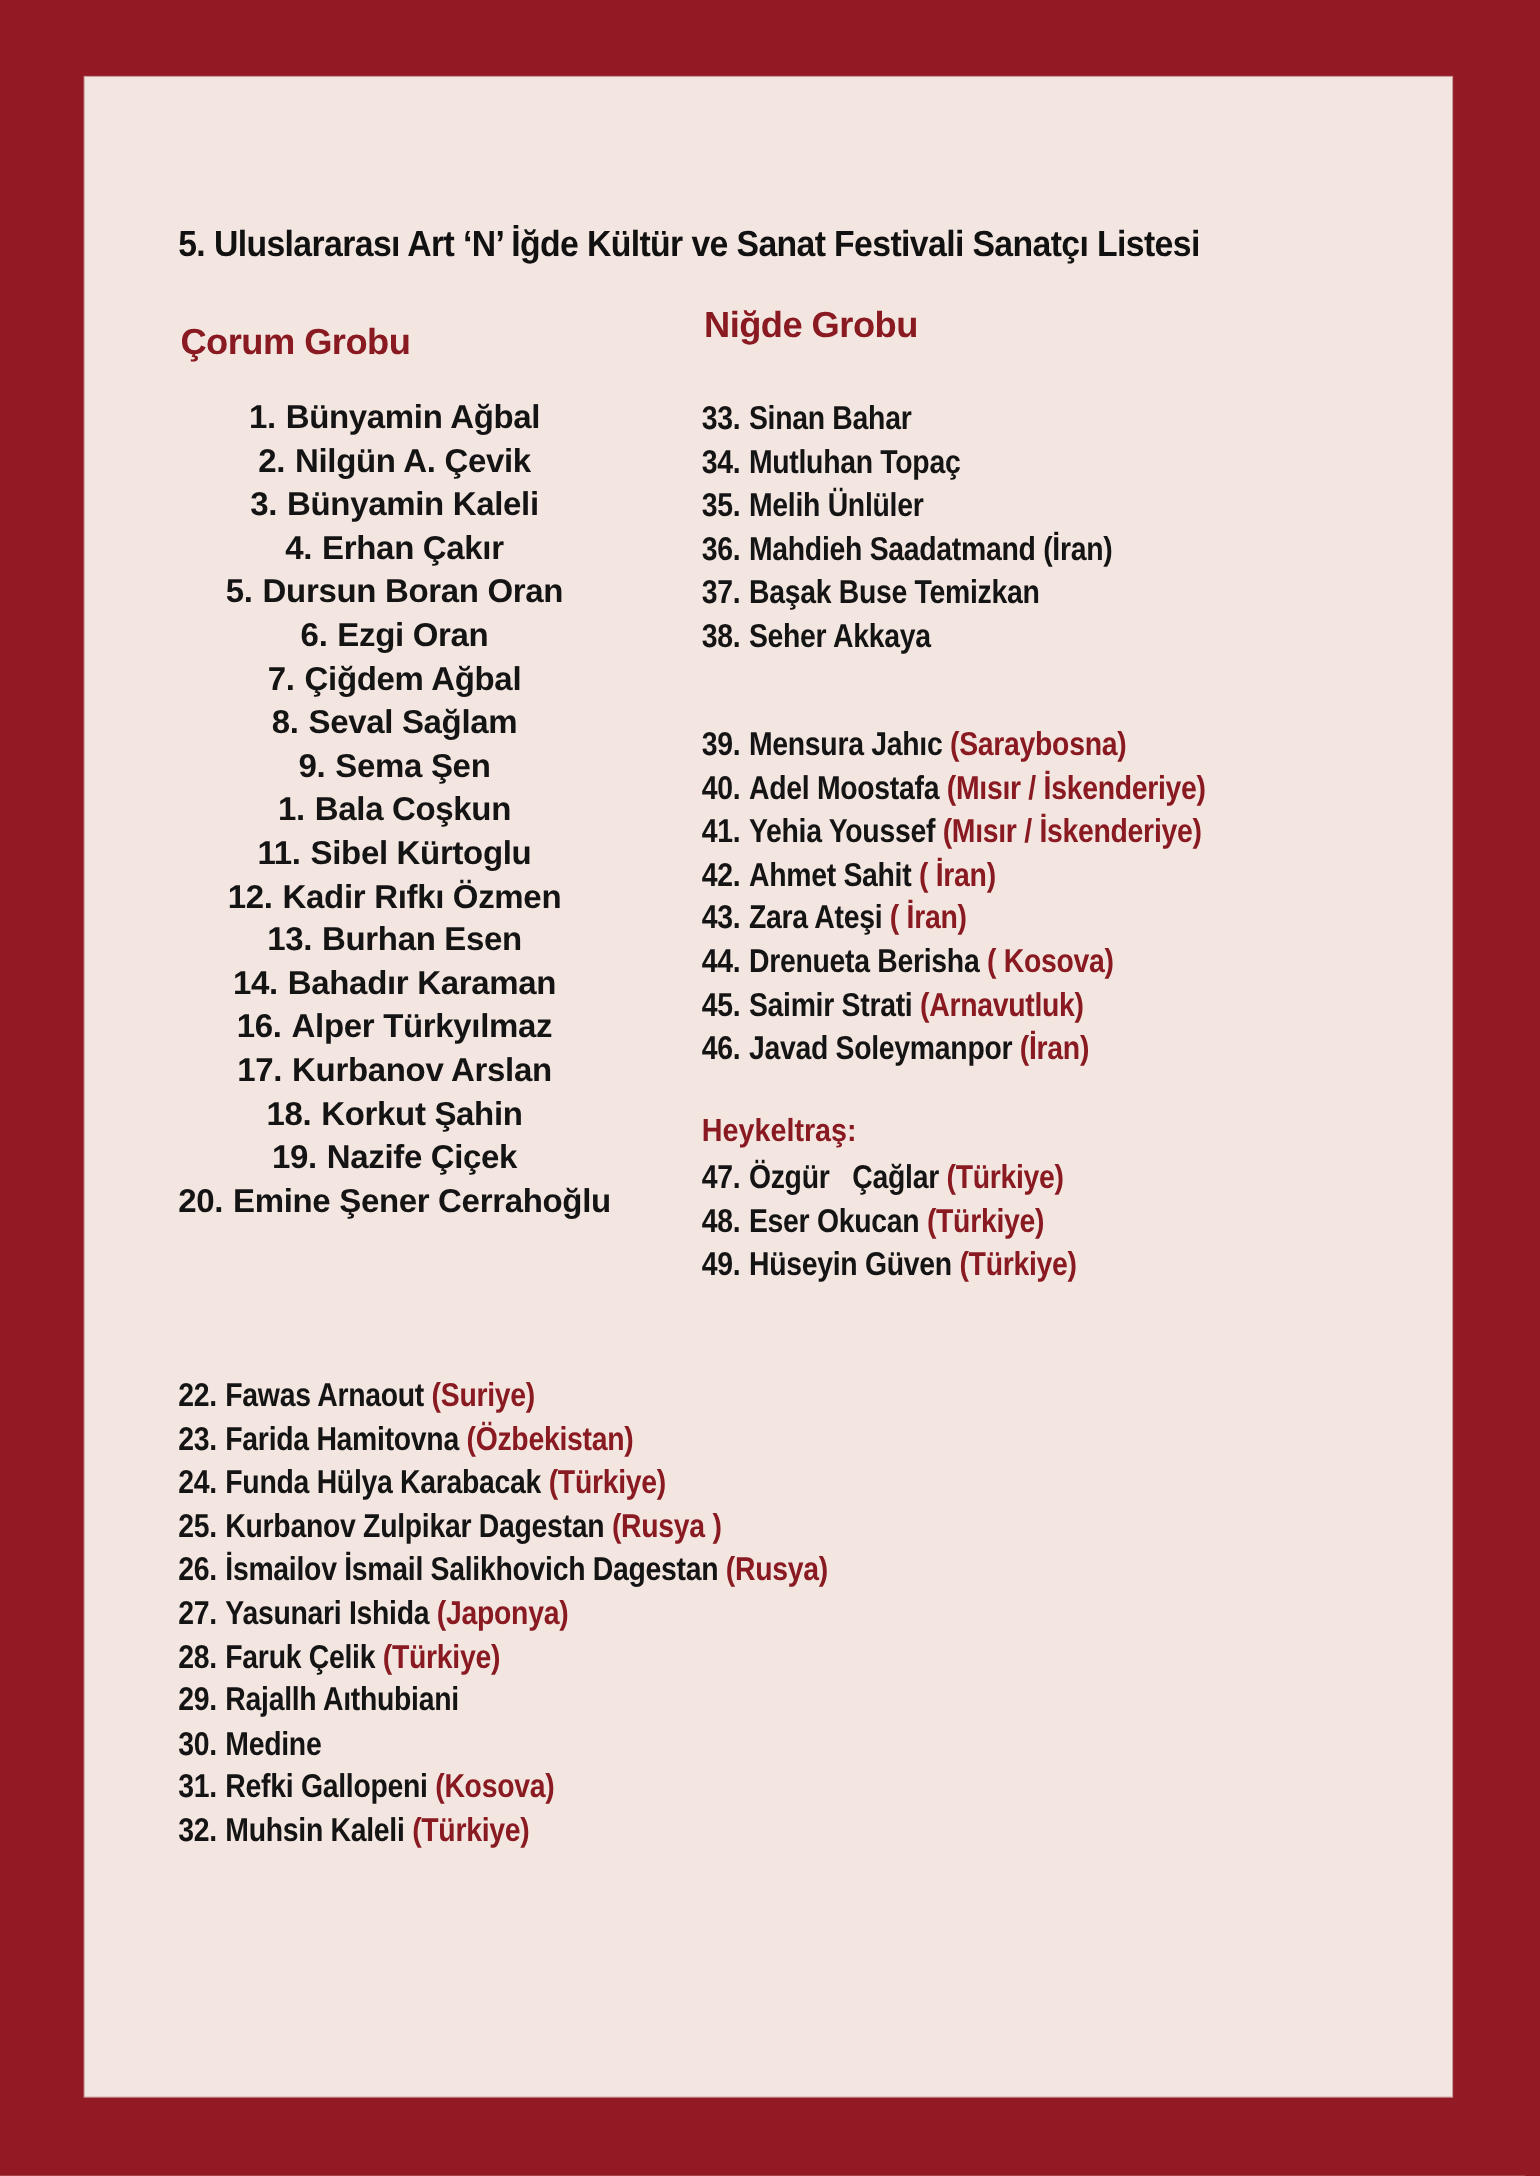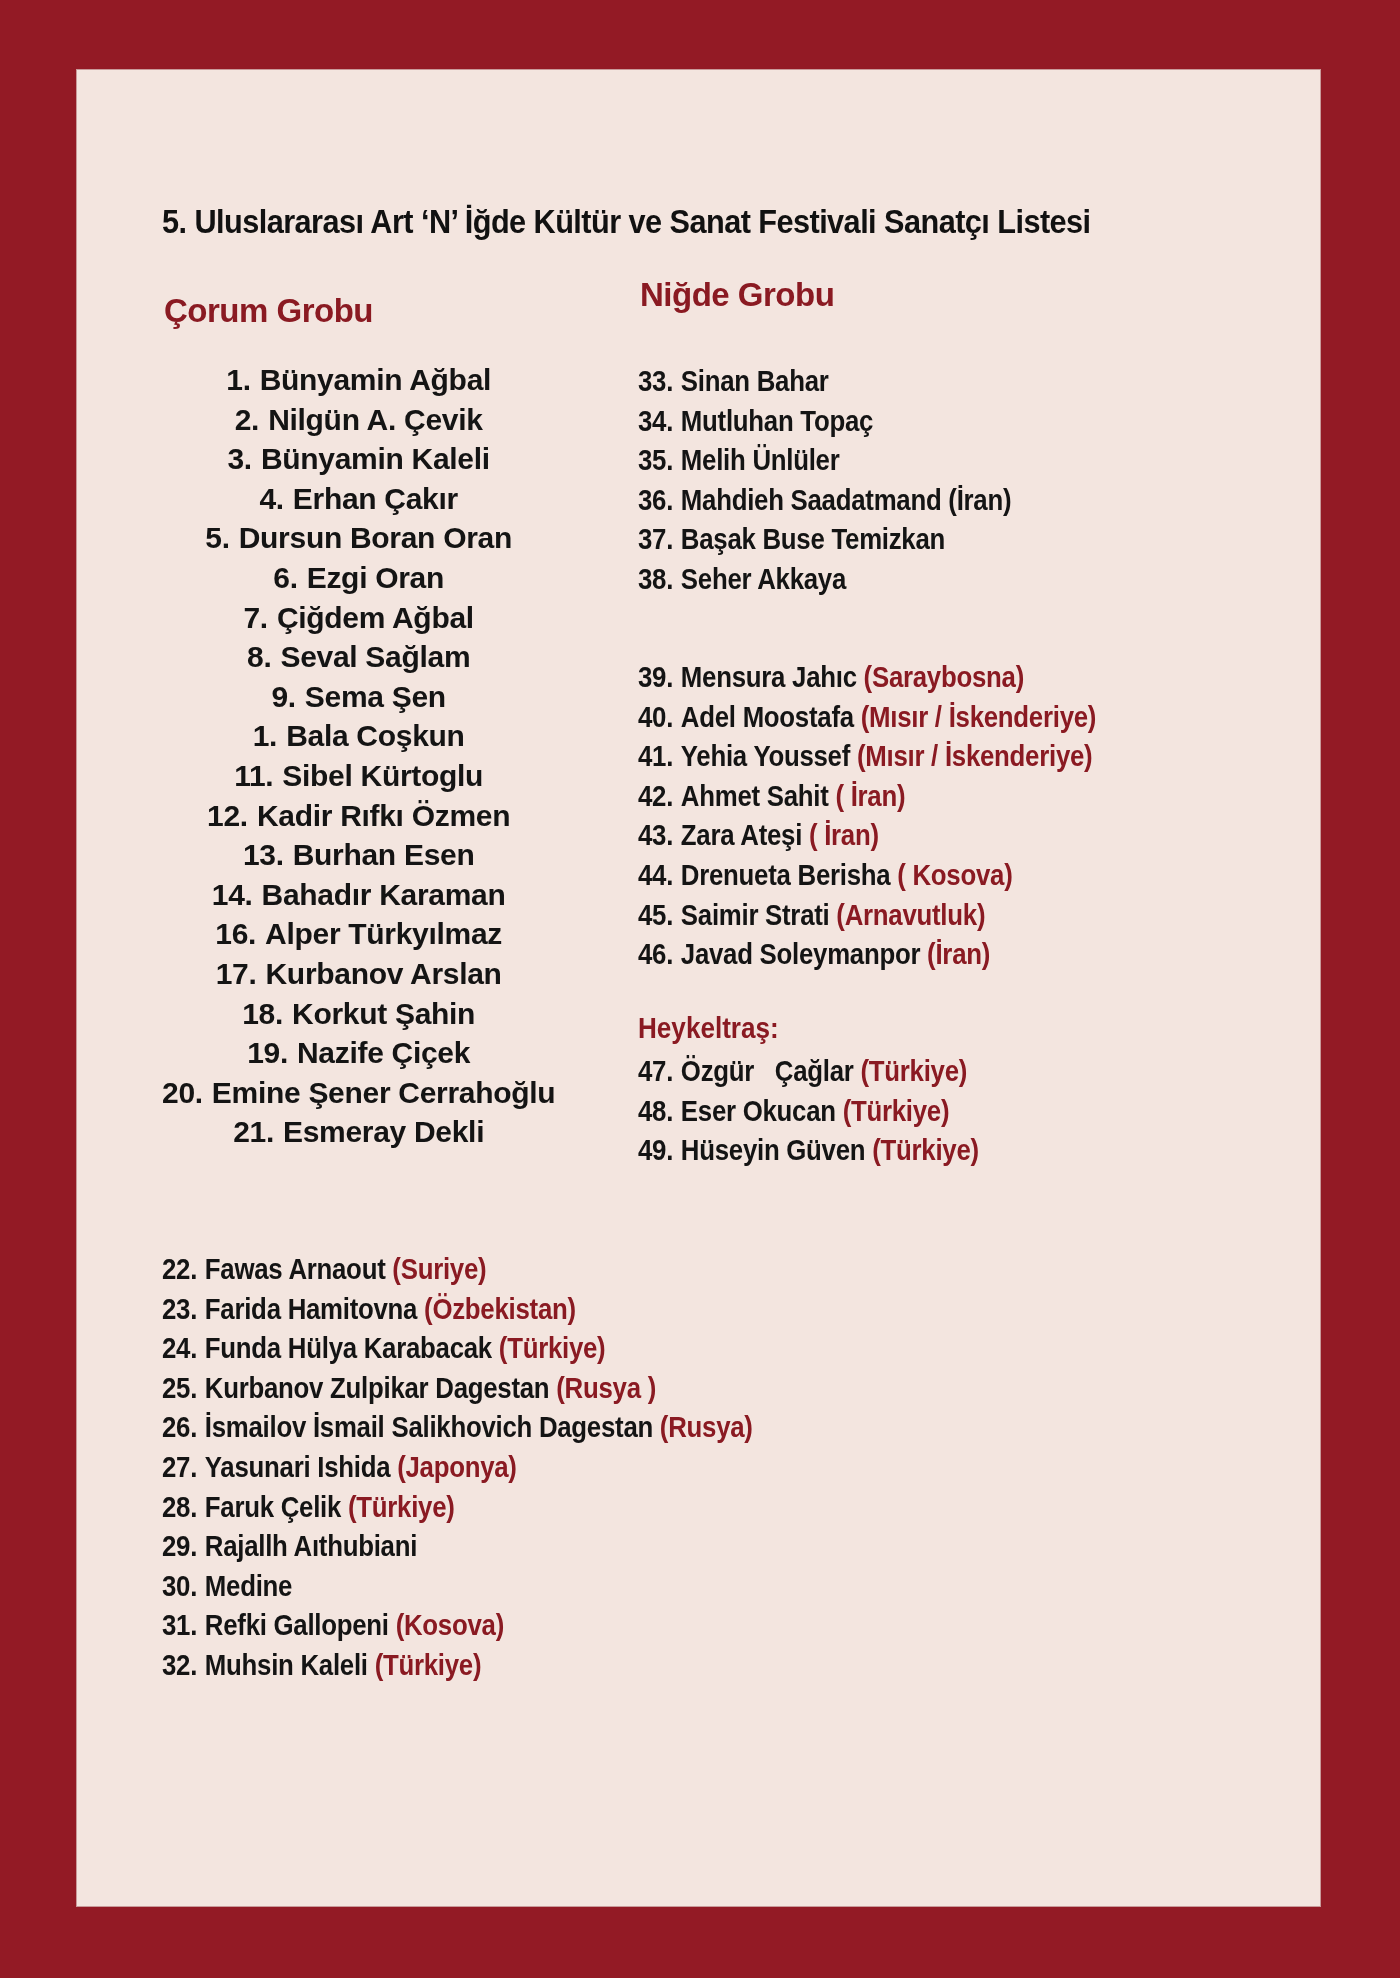--- a/index.html
+++ b/index.html
@@ -95,21 +95,20 @@
   <li><span class="num">1.</span><span>Bala Coşkun</span></li>
   <li><span class="num">11.</span><span>Sibel Kürtoglu</span></li>
   <li><span class="num">12.</span><span>Kadir Rıfkı Özmen</span></li>
   <li><span class="num">13.</span><span>Burhan Esen</span></li>
   <li><span class="num">14.</span><span>Bahadır Karaman</span></li>
   <li><span class="num">16.</span><span>Alper Türkyılmaz</span></li>
   <li><span class="num">17.</span><span>Kurbanov Arslan</span></li>
   <li><span class="num">18.</span><span>Korkut Şahin</span></li>
   <li><span class="num">19.</span><span>Nazife Çiçek</span></li>
   <li><span class="num">20.</span><span>Emine Şener Cerrahoğlu</span></li>
-  <li><span class="num">21.</span><span>Esmeray Dekli</span></li>
 </ul>
 
 <ul class="list condensed" style="left:162px; top:1249px;">
   <li><span class="num">22.</span><span>Fawas Arnaout</span><span class="country">(Suriye)</span></li>
   <li><span class="num">23.</span><span>Farida Hamitovna</span><span class="country">(Özbekistan)</span></li>
   <li><span class="num">24.</span><span>Funda Hülya Karabacak</span><span class="country">(Türkiye)</span></li>
   <li><span class="num">25.</span><span>Kurbanov Zulpikar Dagestan</span><span class="country">(Rusya )</span></li>
   <li><span class="num">26.</span><span>İsmailov İsmail Salikhovich Dagestan</span><span class="country">(Rusya)</span></li>
   <li><span class="num">27.</span><span>Yasunari Ishida</span><span class="country">(Japonya)</span></li>
   <li><span class="num">28.</span><span>Faruk Çelik</span><span class="country">(Türkiye)</span></li>

